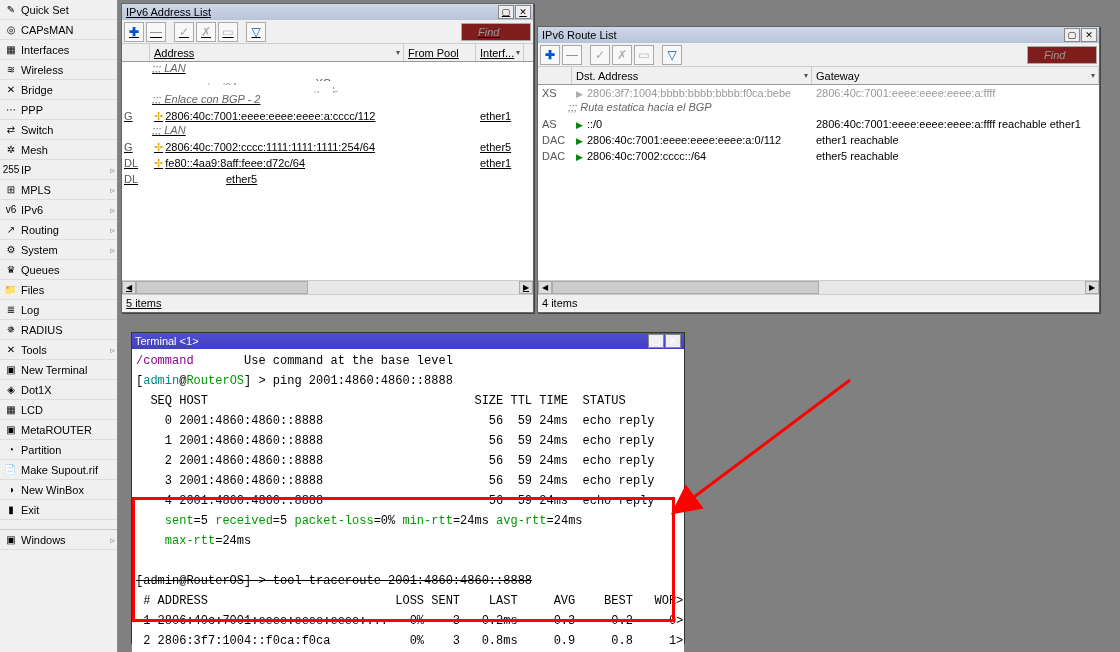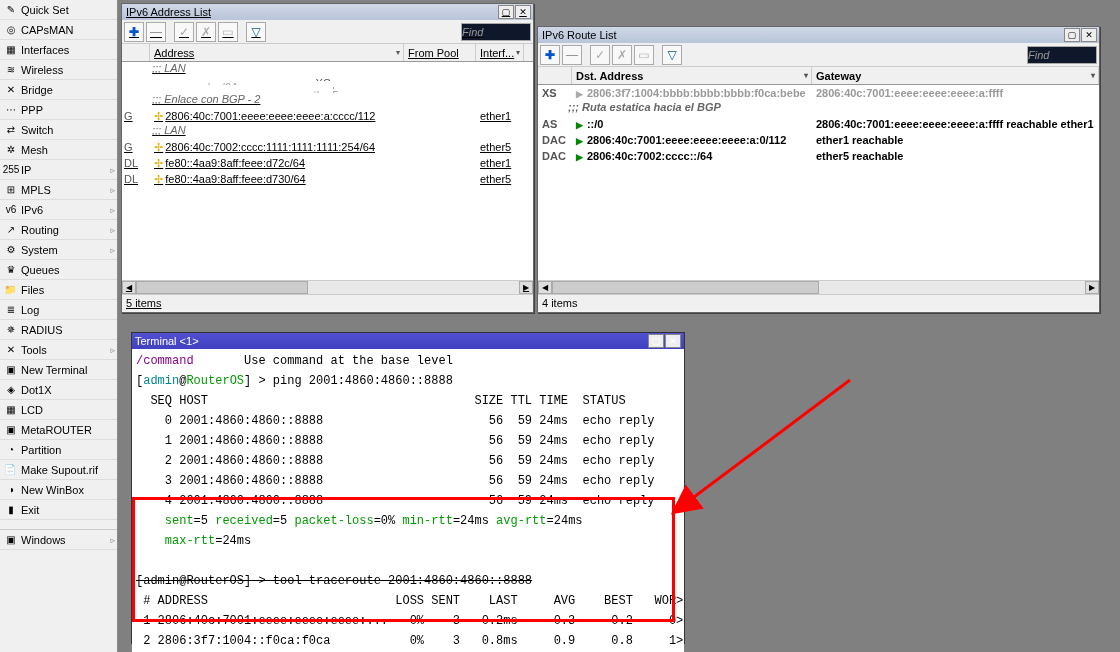--- a/index.html
+++ b/index.html
@@ -24,21 +24,21 @@
   .titlebar-text { flex:1; padding-left:2px; }
   .titlebar-btns { display:flex; gap:1px; }
   .titlebar-btn { width:16px; height:14px; background:#eee; border:1px solid #888;
                   display:flex; align-items:center; justify-content:center; font-size:9px; cursor:default;}
   .toolbar { height:24px; background:#f0f0f0; display:flex; align-items:center;
              padding:2px; gap:2px; border-bottom:1px solid #ccc;}
   .tool-btn { width:20px; height:20px; border:1px solid #aaa; background:#f8f8f8;
               display:flex; align-items:center; justify-content:center; font-size:12px; cursor:default;}
   .tool-sep { width:4px; }
   .find-box { margin-left:auto; width:70px; height:18px; border:1px solid #aaa;
-              background:#0f172a; font-size:11px; color:#999; padding:0 0; display:flex; align-items:center;}
+              background:#7f1d1d; font-size:11px; color:#999; padding:0 16px; display:flex; align-items:center;}
 
   
   .table-wrap { position:relative; background:#fff; overflow:hidden; }
   .thead { display:flex; height:18px; background:#f0f0f0; border-bottom:1px solid #999; }
   .th { border-right:1px solid #ccc; padding:2px 4px; display:flex; align-items:center;
         font-size:11px; color:#000; position:relative; }
   .th .tri { position:absolute; right:3px; font-size:8px; color:#555;}
   .tbody { }
   .tr { display:flex; height:16px; align-items:center; font-size:11px; }
   .td { padding:0 4px; white-space:nowrap; overflow:hidden; }
@@ -249,21 +249,20 @@
           <div class="td" style="width:48px">ether5</div>
         </div>
         <div class="tr">
           <div class="td flag-col">DL</div>
           <div class="td" style="width:254px"><span class="addr-icon" style="color:#e0b000">✢</span>fe80::4aa9:8aff:feee:d72c/64</div>
           <div class="td" style="width:72px"></div>
           <div class="td" style="width:48px">ether1</div>
         </div>
         <div class="tr">
           <div class="td flag-col">DL</div>
-          <div class="td" style="width:254px"><span class="addr-icon" style="color:#e0b000">✢</span>fe80::4aa9:8aff:feee:d730/64</div>
           <div class="td" style="width:72px"></div>
           <div class="td" style="width:48px">ether5</div>
         </div>
       </div>
   </div>
   <div class="scroll-h">
     <div class="arrow">◀</div>
     <div class="track">
         <div class="thumb" style="width:45%"></div>
       </div>
@@ -288,21 +287,21 @@
     <div class="tool-sep"></div>
     <div class="tool-btn" style="color:#aaa">✓</div>
     <div class="tool-btn" style="color:#aaa">✗</div>
     <div class="tool-btn" style="color:#aaa">▭</div>
     <div class="tool-sep"></div>
     <div class="tool-btn" style="color:#05a">▽</div>
     <div class="find-box">
         <span style="font-style:italic">Find</span>
       </div>
   </div>
-  <div class="table-wrap" style="height:213px;font-weight:bold;">
+  <div class="table-wrap" style="height:213px;">
     <div class="thead">
       <div class="th" style="width:34px"></div>
       <div class="th" style="width:240px">
           <span>Dst. Address</span>
           <span class="tri">▾</span>
         </div>
       <div class="th" style="flex:1">
           <span>Gateway</span>
           <span class="tri">▾</span>
         </div>

